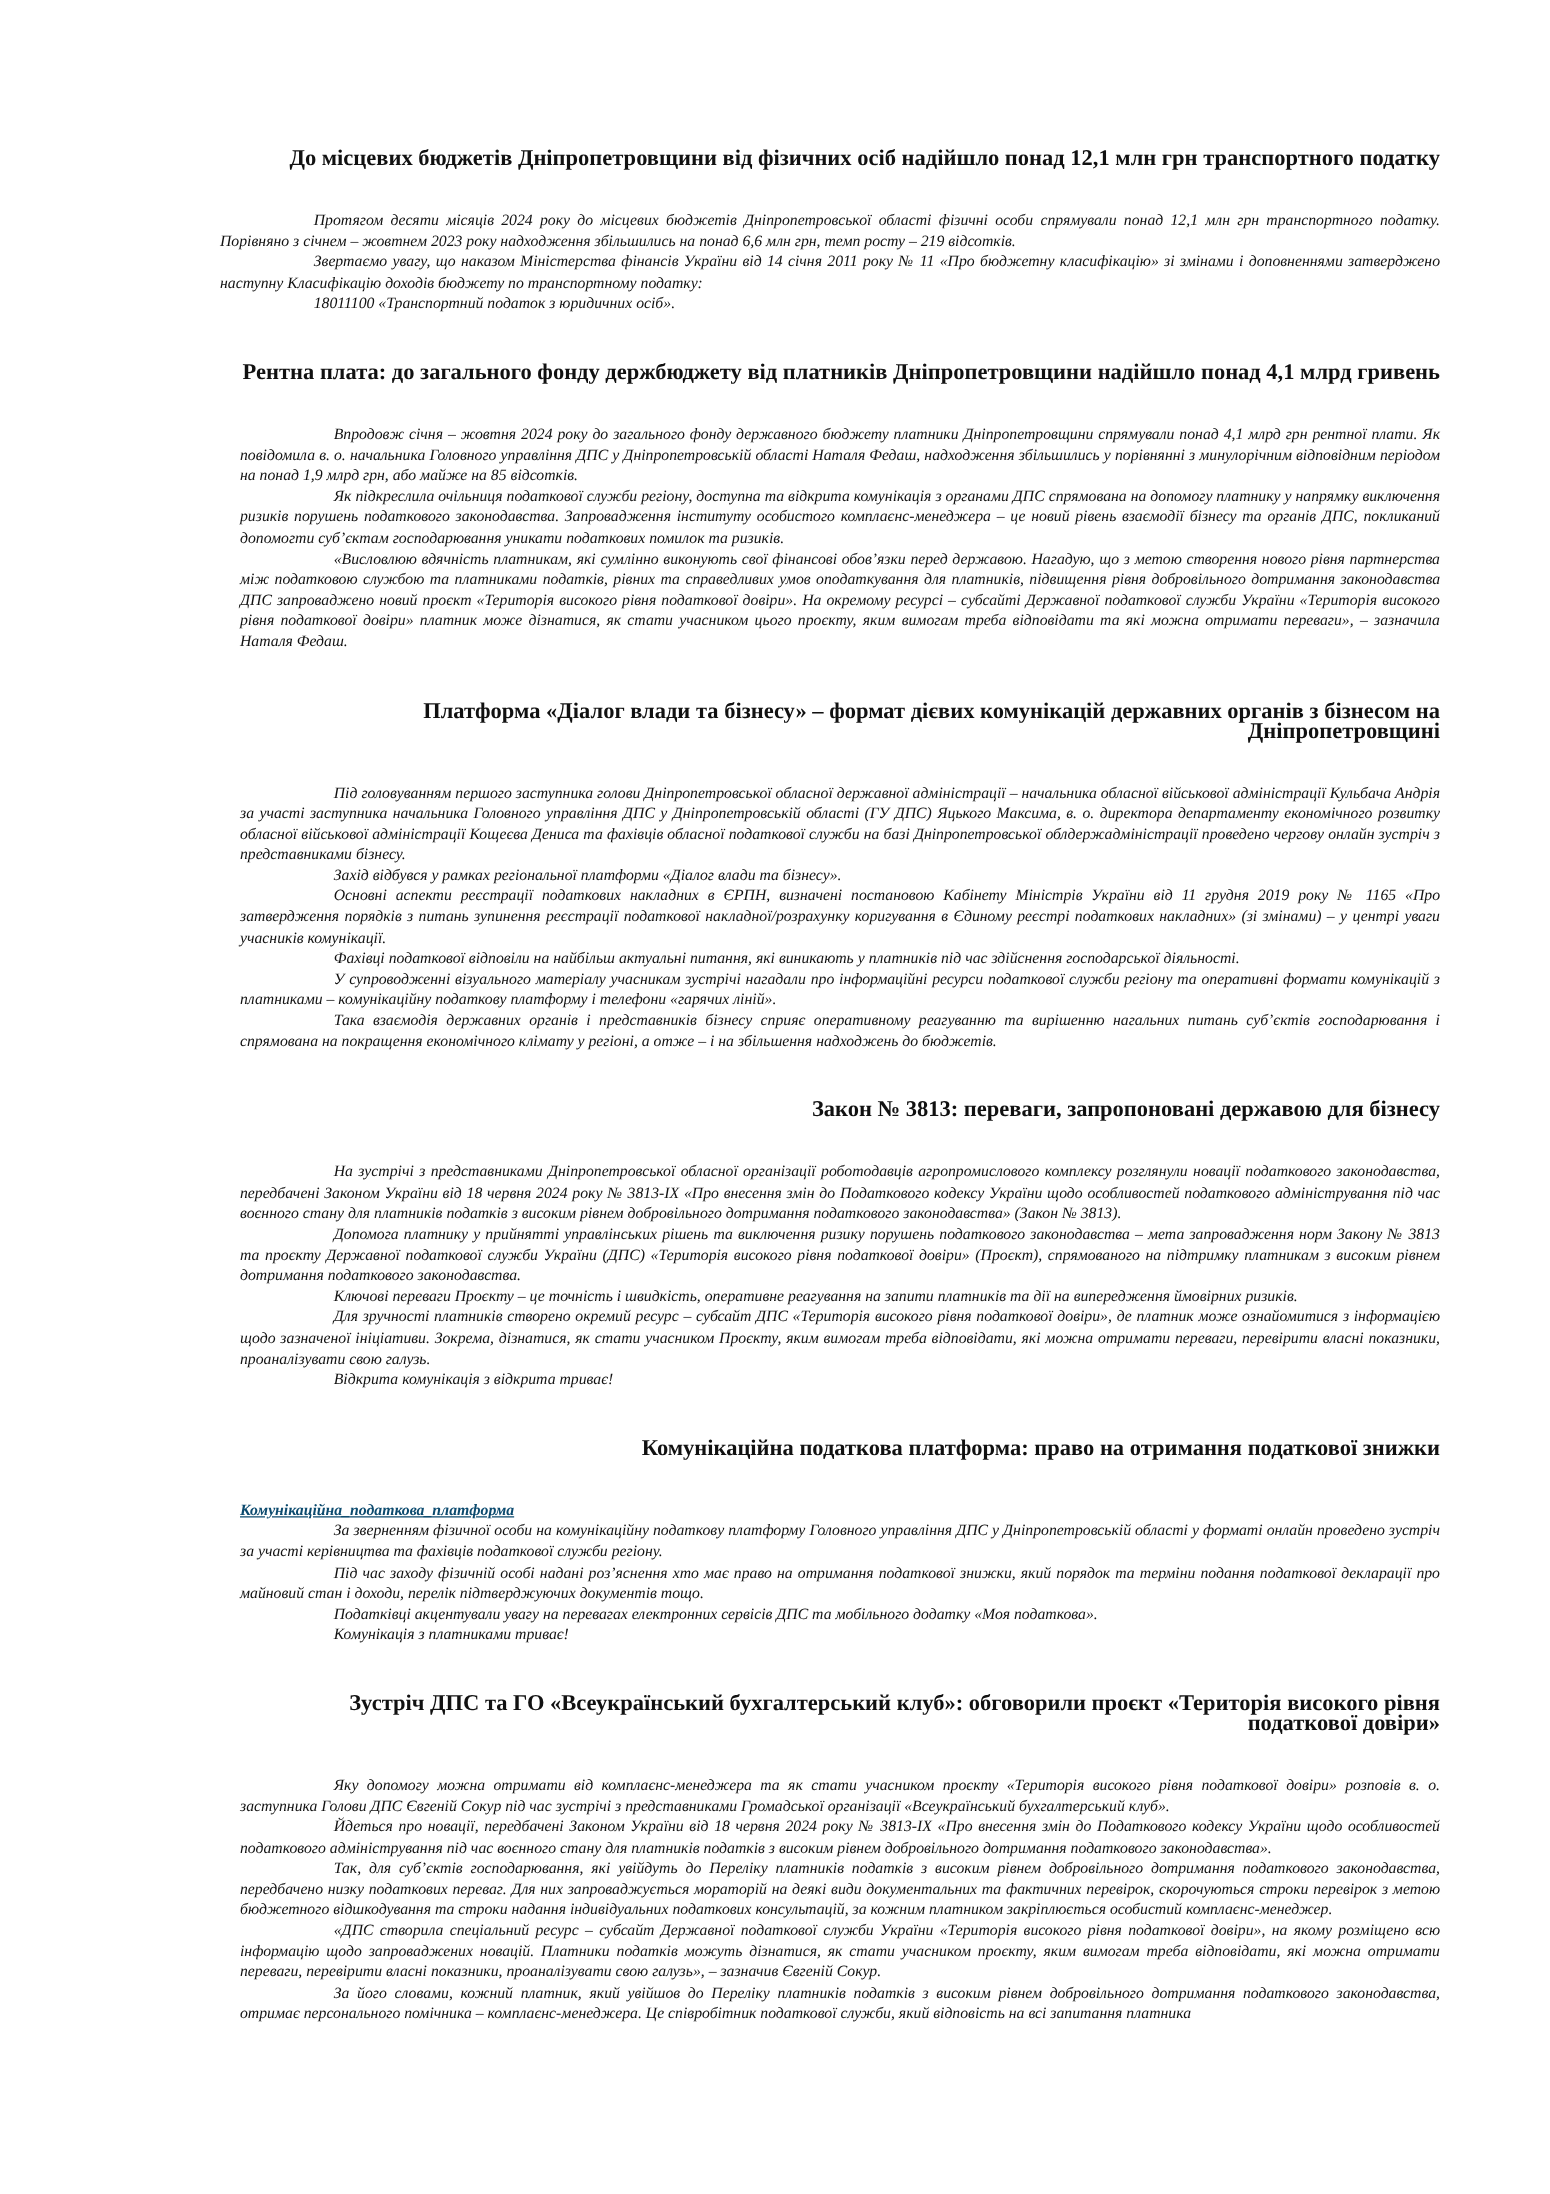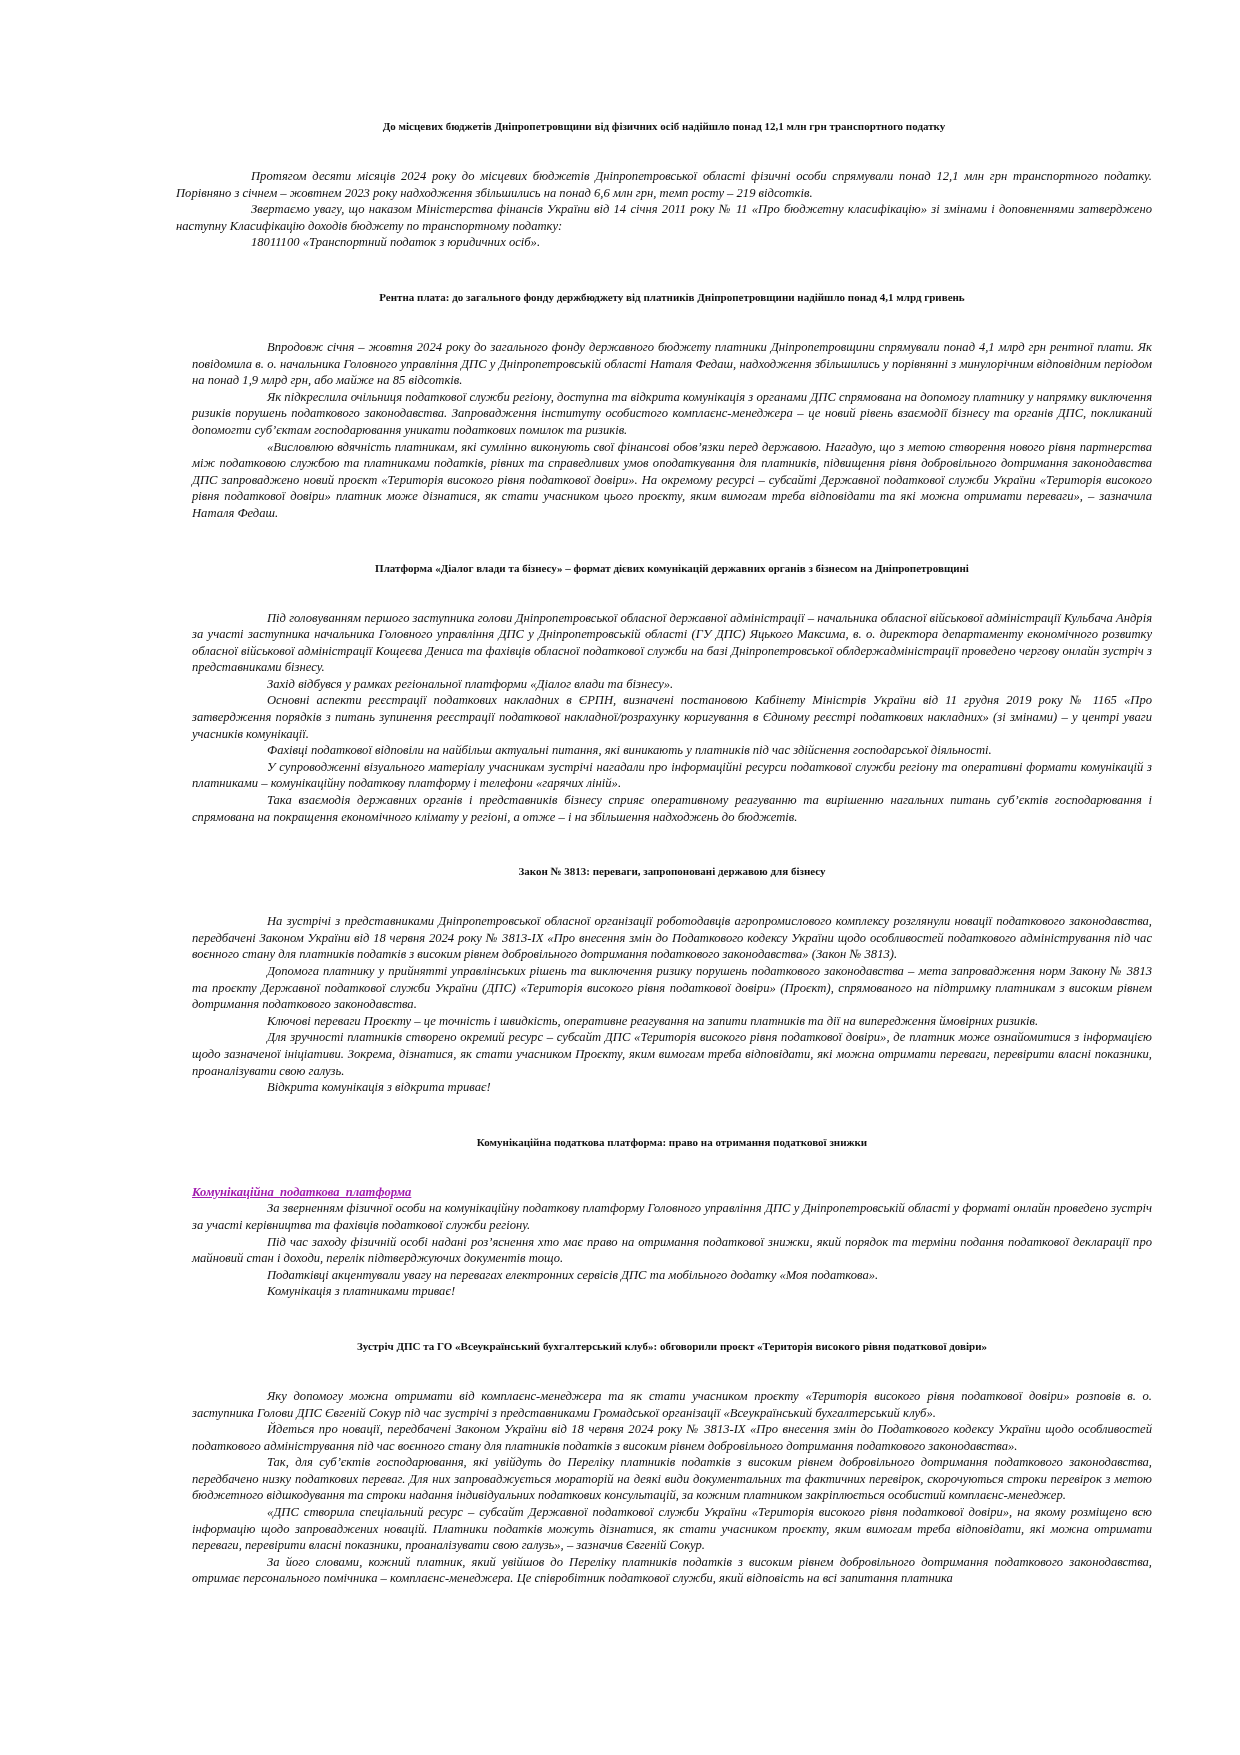--- a/index.html
+++ b/index.html
@@ -2,30 +2,30 @@
 <html><head>
 <meta charset="utf-8">
 <style>
   html, body { margin: 0; padding: 0; background: #ffffff; }
   body { width: 1240px; height: 1755px; position: relative; overflow: hidden; }
   .page {
     position: absolute; left: 176px; top: 118px; width: 976px;
     font-family: "Liberation Serif", serif; font-size: 12.6px; line-height: 16.6px; color: #111;
   }
   .heading {
-    font-weight: bold; text-align: center; font-size: 11px; line-height: 16px;
+    font-weight: bold; text-align: right; font-size: 18px; line-height: 16px;
     margin: 0;
   }
   .sec { margin: 0; }
   .sec + .sec { margin-top: 38px; margin-left: 16px; }
   .gap { height: 34px; }
   p { margin: 0; text-align: justify; text-indent: 75px; font-style: italic; }
   p.code { text-align: left; }
   .link {
-    display: block; color: #a21caf; font-weight: bold; font-style: italic;
+    display: block; color: #0c4a6e; font-weight: bold; font-style: italic;
     text-decoration: underline; margin: 0; cursor: pointer;
   }
 </style>
 </head>
 <body>
 
 <div class="page">
 
   <div class="sec">
     <h2 class="heading">До місцевих бюджетів Дніпропетровщини від фізичних осіб надійшло понад 12,1 млн грн транспортного податку</h2>

